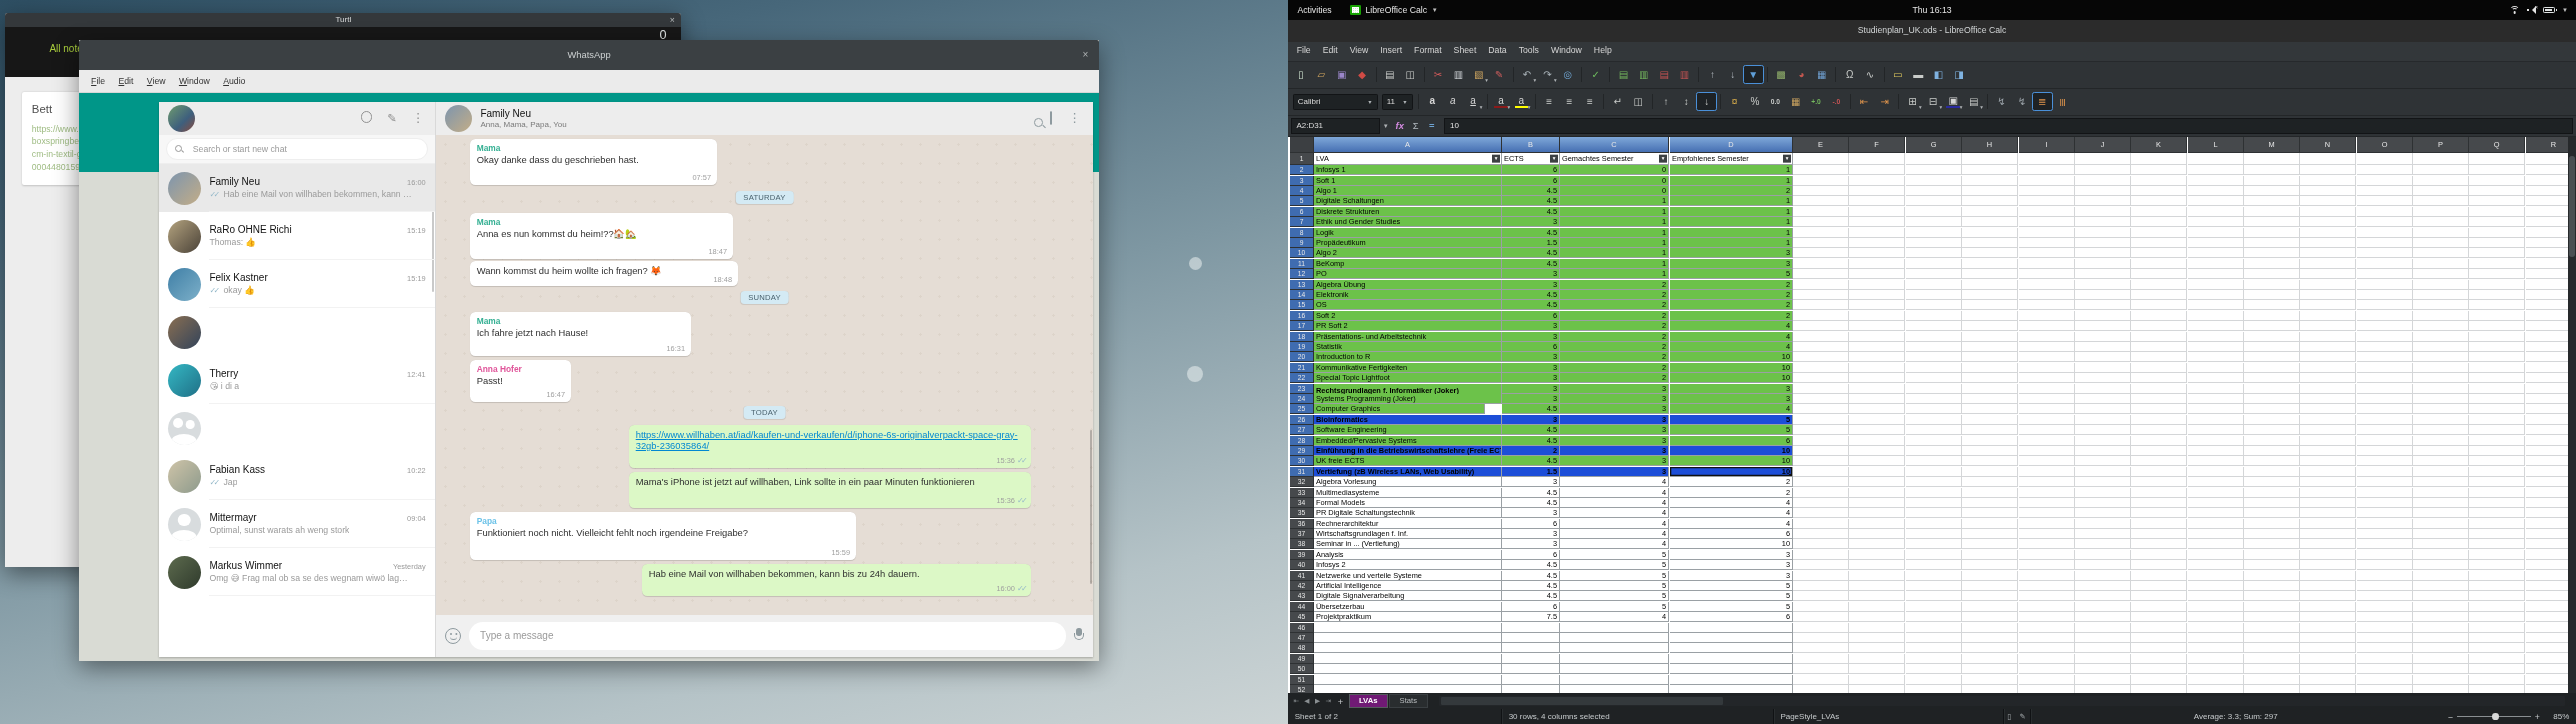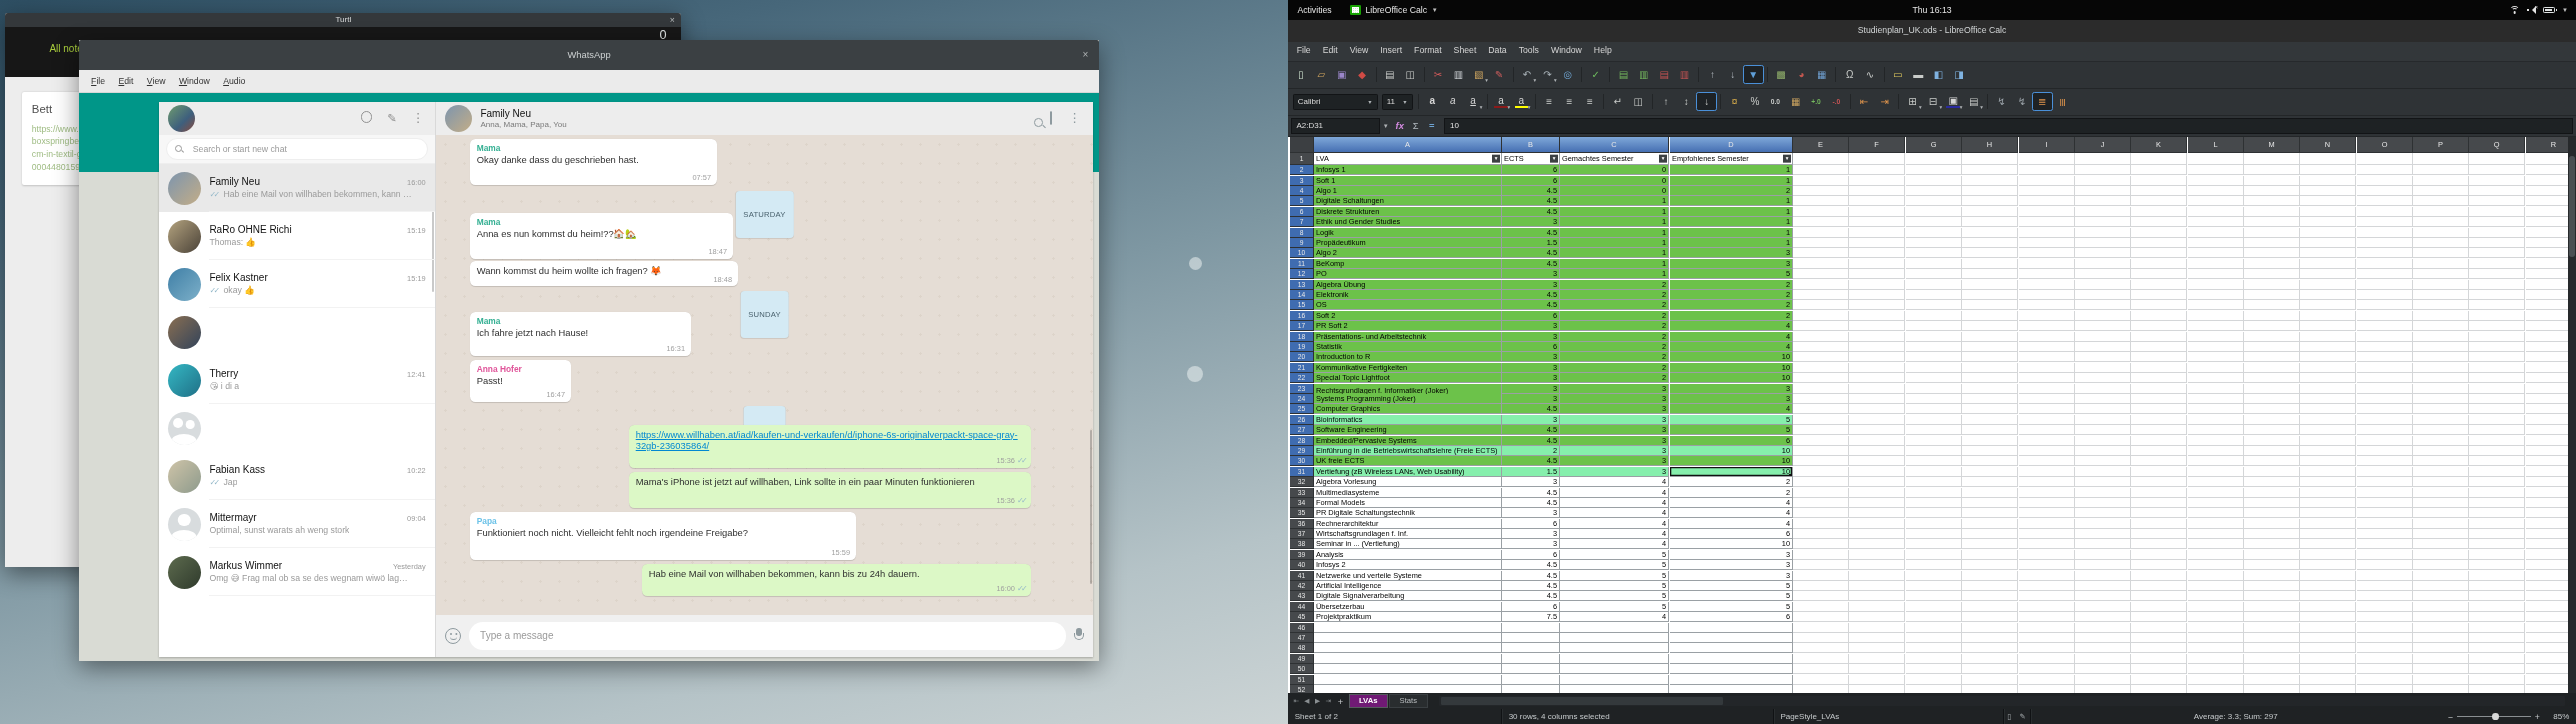--- a/index.html
+++ b/index.html
@@ -96,21 +96,21 @@
   .wa-msgs { flex:1; position:relative; background:#e5ddd5;
     background-image:radial-gradient(#ddd4ca 1px,transparent 1.1px); background-size:19px 19px; overflow:hidden; }
   .msg { position:absolute; border-radius:5.4px; box-shadow:0 0.7px 0.7px rgba(0,0,0,.14); font-size:9.4px; color:#2f2f2f; padding:4px 6.7px; }
   .msg.in { background:#fff; left:34px; }
   .msg.out { background:#dcf8c6; right:62px; }
   .msg-sender { font-size:8.4px; font-weight:bold; margin-bottom:1.3px; }
   .msg-time { position:absolute; right:6px; bottom:2.7px; font-size:7.4px; color:#9f9f9f; white-space:nowrap; }
   .msg-time .checks { margin-right:0; margin-left:2px; }
   .msg-link { color:#0288d1; text-decoration:underline; word-break:break-all; }
   .chip { position:absolute; left:50%; transform:translateX(-50%); background:#d4eaf4; color:#4a626e;
-    font-size:7.7px; border-radius:4px; padding:19px 8px; box-shadow:0 0.7px 0.7px rgba(0,0,0,.1); letter-spacing:0.2px; }
+    font-size:7.7px; border-radius:4px; padding:2px 8px; box-shadow:0 0.7px 0.7px rgba(0,0,0,.1); letter-spacing:0.2px; }
   .msgs-scroll { position:absolute; right:0.7px; top:295px; width:2.7px; height:154px; background:rgba(0,0,0,.22); border-radius:1.3px; }
   .wa-composer { height:42px; background:#f0f0f0; display:flex; align-items:center; padding:0 9.4px; gap:8px; }
   .ico-smile { width:16px; height:16px; border:1.3px solid #8e9a9f; border-radius:50%; position:relative; flex:none; }
   .ico-smile::before { content:""; position:absolute; left:3.4px; top:4px; width:2px; height:2px; border-radius:50%;
     background:#8e9a9f; box-shadow:5.4px 0 0 #8e9a9f; }
   .ico-smile::after { content:""; position:absolute; left:3.4px; top:5.4px; width:7.4px; height:4.7px;
     border-bottom:1.3px solid #8e9a9f; border-radius:0 0 6.7px 6.7px; }
   .wa-input { flex:1; height:28px; background:#fff; border:none; outline:none; border-radius:14px;
     padding:0 10.7px; font-size:10px; font-family:inherit; color:#333; }
   .wa-input::placeholder { color:#9a9a9a; }
@@ -172,21 +172,21 @@
   #grid-zone { position:absolute; left:0; top:117px; width:1280px; height:556px; background:#fff; overflow:hidden; }
   .ch-cell, .rh-cell { position:absolute; display:flex; align-items:center; justify-content:center;
     font-size:7.4px; color:#e8e8e8; background:#46494c; border-right:0.7px solid #2e3133; border-bottom:0.7px solid #2e3133; }
   .ch-cell.sel { background:linear-gradient(#7fa8d9,#466fb2); }
   .rh-cell.sel { background:#3f6cb0; }
   .corner { position:absolute; background:#3c3f42; border-right:0.7px solid #2e3133; border-bottom:0.7px solid #2e3133; }
   .cell { position:absolute; font-size:7.4px; color:#000; display:flex; align-items:center;
     border-right:0.7px solid #d4d6d8; border-bottom:0.7px solid #d4d6d8; background:#fff; white-space:nowrap; overflow:hidden; }
   .cell.data { border-right-color:#9aa0a4; border-bottom-color:#9aa0a4; }
   .cell.green { background:#6cc24a; }
-  .cell.bluesel { background:#86efac; }
+  .cell.bluesel { background:#1d4ed8;font-weight:bold; }
   .cell.num { justify-content:flex-end; padding-right:2px; }
   .cell.txt { padding-left:2px; }
   .cell.active { box-shadow:inset 0 0 0 1.3px #111; }
   .cell.active::after { content:""; position:absolute; right:0; bottom:0; width:2.7px; height:2.7px; background:#111; }
   .filter-btn { position:absolute; right:0.7px; top:50%; transform:translateY(-50%); width:8.7px; height:8.7px;
     background:#3c4043; color:#fff; font-size:4.7px; display:flex; align-items:center; justify-content:center; }
   .vscroll { position:absolute; right:0; top:117px; width:8px; height:556px; background:#26292b; }
   .vscroll .thumb { position:absolute; left:1.3px; top:19px; width:5.4px; height:101px; background:#4a4f52; border-radius:2.7px; }
 
   .lo-tabbar { position:absolute; left:0; top:673px; width:1288px; height:16px; background:#1f2224;
@@ -1081,21 +1081,21 @@
           <div class="cell" style="left: 787px; top: 236px; width: 56px; height: 10.4px;"></div>
           <div class="cell" style="left: 843px; top: 236px; width: 56px; height: 10.4px;"></div>
           <div class="cell" style="left: 900px; top: 236px; width: 56px; height: 10.4px;"></div>
           <div class="cell" style="left: 956px; top: 236px; width: 56px; height: 10.4px;"></div>
           <div class="cell" style="left: 1012px; top: 236px; width: 56px; height: 10.4px;"></div>
           <div class="cell" style="left: 1069px; top: 236px; width: 56px; height: 10.4px;"></div>
           <div class="cell" style="left: 1125px; top: 236px; width: 56px; height: 10.4px;"></div>
           <div class="cell" style="left: 1181px; top: 236px; width: 56px; height: 10.4px;"></div>
           <div class="cell" style="left: 1238px; top: 236px; width: 56px; height: 10.4px;"></div>
           <div class="rh-cell sel" style="left: 2px; top: 247px; width: 24px; height: 10.4px; font-size: 6.7px;">23</div>
-          <div class="cell data green txt" style="left: 26px; top: 247px; width: 188px; height: 14px;">Rechtsgrundlagen f. Informatiker (Joker)</div>
+          <div class="cell data green txt" style="left: 26px; top: 247px; width: 188px; height: 14px; font-weight: bold;">Rechtsgrundlagen f. Informatiker (Joker)</div>
           <div class="cell data green num" style="left: 214px; top: 247px; width: 58px; height: 10.4px;">3</div>
           <div class="cell data green num" style="left: 272px; top: 247px; width: 109px; height: 10.4px;">3</div>
           <div class="cell data green num" style="left: 382px; top: 247px; width: 123px; height: 10.4px;">3</div>
           <div class="cell" style="left: 505px; top: 247px; width: 56px; height: 10.4px;"></div>
           <div class="cell" style="left: 561px; top: 247px; width: 56px; height: 10.4px;"></div>
           <div class="cell" style="left: 618px; top: 247px; width: 56px; height: 10.4px;"></div>
           <div class="cell" style="left: 674px; top: 247px; width: 56px; height: 10.4px;"></div>
           <div class="cell" style="left: 731px; top: 247px; width: 56px; height: 10.4px;"></div>
           <div class="cell" style="left: 787px; top: 247px; width: 56px; height: 10.4px;"></div>
           <div class="cell" style="left: 843px; top: 247px; width: 56px; height: 10.4px;"></div>
@@ -1119,21 +1119,21 @@
           <div class="cell" style="left: 787px; top: 257px; width: 56px; height: 10.4px;"></div>
           <div class="cell" style="left: 843px; top: 257px; width: 56px; height: 10.4px;"></div>
           <div class="cell" style="left: 900px; top: 257px; width: 56px; height: 10.4px;"></div>
           <div class="cell" style="left: 956px; top: 257px; width: 56px; height: 10.4px;"></div>
           <div class="cell" style="left: 1012px; top: 257px; width: 56px; height: 10.4px;"></div>
           <div class="cell" style="left: 1069px; top: 257px; width: 56px; height: 10.4px;"></div>
           <div class="cell" style="left: 1125px; top: 257px; width: 56px; height: 10.4px;"></div>
           <div class="cell" style="left: 1181px; top: 257px; width: 56px; height: 10.4px;"></div>
           <div class="cell" style="left: 1238px; top: 257px; width: 56px; height: 10.4px;"></div>
           <div class="rh-cell sel" style="left: 2px; top: 267px; width: 24px; height: 10.4px; font-size: 6.7px;">25</div>
-          <div class="cell data green txt" style="left: 26px; top: 267px; width: 188px; height: 10.4px;">Computer Graphics</div>
+          <div class="cell data green txt" style="left: 26px; top: 267px; width: 171px; height: 10.4px;">Computer Graphics</div>
           <div class="cell data green num" style="left: 214px; top: 267px; width: 58px; height: 10.4px;">4.5</div>
           <div class="cell data green num" style="left: 272px; top: 267px; width: 109px; height: 10.4px;">3</div>
           <div class="cell data green num" style="left: 382px; top: 267px; width: 123px; height: 10.4px;">4</div>
           <div class="cell" style="left: 505px; top: 267px; width: 56px; height: 10.4px;"></div>
           <div class="cell" style="left: 561px; top: 267px; width: 56px; height: 10.4px;"></div>
           <div class="cell" style="left: 618px; top: 267px; width: 56px; height: 10.4px;"></div>
           <div class="cell" style="left: 674px; top: 267px; width: 56px; height: 10.4px;"></div>
           <div class="cell" style="left: 731px; top: 267px; width: 56px; height: 10.4px;"></div>
           <div class="cell" style="left: 787px; top: 267px; width: 56px; height: 10.4px;"></div>
           <div class="cell" style="left: 843px; top: 267px; width: 56px; height: 10.4px;"></div>

